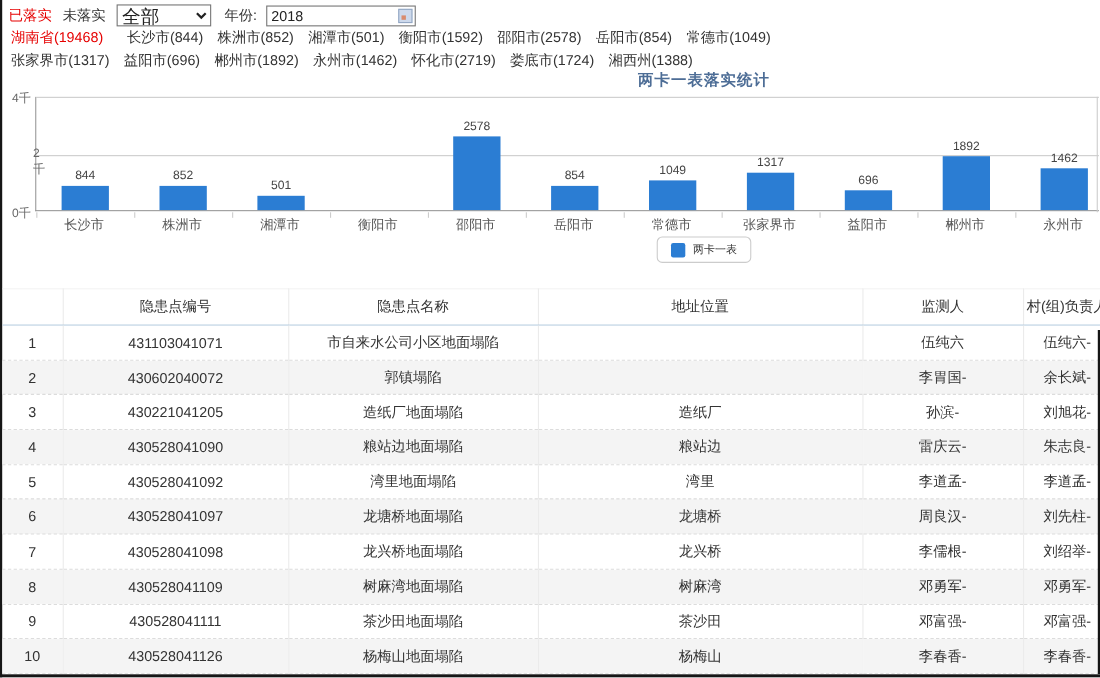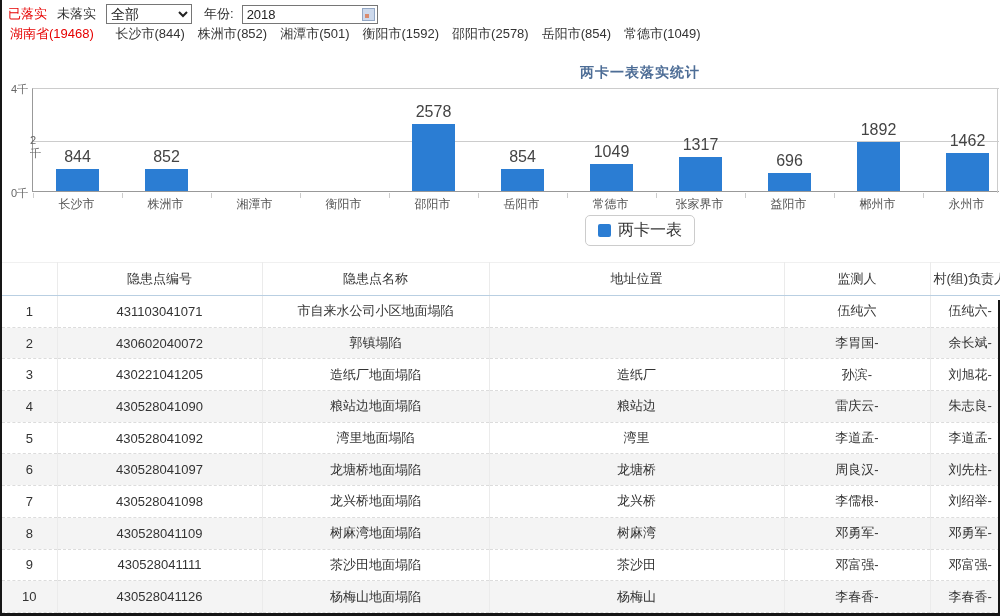--- a/index.html
+++ b/index.html
@@ -8,48 +8,48 @@
   .page {
     position:relative; width:1000px; height:616px; background:#fff;
     border-left:2px solid #161616; border-bottom:3px solid #161616;
     overflow:hidden;
   }
   
   .filter-bar { position:absolute; top:3px; left:6px; height:22px; display:flex; align-items:center; font-size:13px; }
   .tab { cursor:pointer; margin-right:10px; }
   .tab.active { color:#e60000; }
   .tab.inactive { color:#333; }
-  .region-select { width:86px; height:20px; font-size:14px; color:#222; margin-right:12px; border:1px solid #767676; background:#fff; }
+  .region-select { width:86px; height:20px; font-size:17px; color:#222; margin-right:12px; border:1px solid #767676; background:#fff; }
   .year-label { color:#333; margin-right:8px; }
   .year-box { position:relative; }
   .year-input { width:136px; height:19px; border:1px solid #767676; font-size:13px; color:#222; padding:0 18px 0 4px; }
   .cal-icon { position:absolute; right:3px; top:3px; width:13px; height:13px; background:#cdd9ec; border:1px solid #93a7c4; }
   .cal-icon::after { content:""; position:absolute; left:2px; top:5px; width:4px; height:4px; background:#d98b6e; }
   
   .links { position:absolute; top:24px; left:8px; width:985px; font-size:13px; line-height:19px; }
   .links-row { white-space:nowrap; margin-bottom:2px; }
   .province-link { color:#e60000; cursor:pointer; margin-right:18px; }
   .city-link { color:#333; cursor:pointer; margin-right:13px; }
   
   .chart-wrap { position:absolute; top:62px; left:0; width:997px; height:188px; overflow:hidden; }
   .chart-wrap::after { content:""; position:absolute; right:1px; top:26px; width:1px; height:105px; background:#ccc; }
   .chart-canvas { position:relative; width:1276px; height:188px; }
   .chart-title { position:absolute; top:2px; left:0; width:1276px; text-align:center; font-size:14px; color:#4d6d96; font-weight:600; letter-spacing:1px; }
   .plot { position:absolute; left:30px; top:26px; width:1246px; height:104px; border-top:1px solid #ccc; border-left:1px solid #999; border-bottom:1px solid #999; }
   .gridline { position:absolute; left:0; width:100%; height:1px; background:#ccc; }
   .bar-slot { position:absolute; bottom:0; top:0; width:89px; display:flex; flex-direction:column; justify-content:flex-end; align-items:center; }
-  .bar-value { font-size:16px; color:#444; margin-bottom:3px; }
+  .bar-value { font-size:11px; color:#444; margin-bottom:3px; }
   .bar { width:43px; background:#2b7dd3; }
   .x-tick { position:absolute; top:104px; width:1px; height:5px; background:#ccc; }
   .cat-label { position:absolute; top:134px; width:89px; text-align:center; font-size:12px; color:#555; }
   .y-label { position:absolute; left:0; width:26px; text-align:right; font-size:11px; color:#666; }
   .legend-row { position:absolute; top:153px; left:0; width:1276px; display:flex; justify-content:center; }
   .legend-box { display:flex; align-items:center; border:1px solid #ccc; border-radius:5px; padding:4px 12px; cursor:pointer; background:#fff; }
   .legend-swatch { width:13px; height:13px; border-radius:2px; background:#2b7dd3; margin-right:7px; }
-  .legend-label { font-size:16px; color:#333; }
+  .legend-label { font-size:10px; color:#333; }
   
   .table-wrap { position:absolute; top:262px; left:0; width:998px; height:351px; overflow:hidden; }
   table { width:1008px; border-collapse:collapse; table-layout:fixed; font-size:13px; color:#333; }
   th { font-weight:400; height:33px; border-bottom:1px solid #b9cfe2; border-right:1px solid #ebebeb; border-top:1px solid #f0f0f0; text-align:center; }
   td { height:31.7px; text-align:center; border-right:1px solid #ebebeb; border-bottom:1px dashed #dcdcdc; overflow:hidden; white-space:nowrap; }
   th:last-child, td:last-child { border-right:none; }
   tr.even td { background:#f4f4f4; }
   .right-edge { position:absolute; right:0; top:300px; bottom:0; width:2px; background:#151515; }
 </style>
 </head>
@@ -67,34 +67,39 @@
     <span class="year-box">
       <input class="year-input" type="text" value="2018" style="">
       <span class="cal-icon"></span>
     </span>
   </div>
 
   <div class="links">
     <div class="links-row" id="links-row-0">
       <span class="province-link">湖南省(19468)</span>
     <span class="city-link">长沙市(844)</span><span class="city-link">株洲市(852)</span><span class="city-link">湘潭市(501)</span><span class="city-link">衡阳市(1592)</span><span class="city-link">邵阳市(2578)</span><span class="city-link">岳阳市(854)</span><span class="city-link">常德市(1049)</span></div>
+    <div class="links-row" id="links-row-1"><span class="city-link">张家界市(1317)</span><span class="city-link">益阳市(696)</span><span class="city-link">郴州市(1892)</span><span class="city-link">永州市(1462)</span><span class="city-link">怀化市(2719)</span><span class="city-link">娄底市(1724)</span><span class="city-link">湘西州(1388)</span></div>
   </div>
 
   <div class="chart-wrap">
     <div class="chart-canvas" id="chart-canvas">
       <div class="chart-title">两卡一表落实统计</div>
       <div class="plot" id="plot">
           <div class="gridline" style="top: 52px;"></div>
           <div class="bar-slot" style="left: 0px;">
             <div class="bar-value">844</div>
             <div class="bar" style="height: 22px;"></div>
           </div>
           <div class="bar-slot" style="left: 89px;">
             <div class="bar-value">852</div>
             <div class="bar" style="height: 22px;"></div>
+          </div>
+          <div class="bar-slot" style="left: 178px;">
+            <div class="bar-value">501</div>
+            <div class="bar" style="height: 13px;"></div>
           </div>
           <div class="bar-slot" style="left: 356px;">
             <div class="bar-value">2578</div>
             <div class="bar" style="height: 67px;"></div>
           </div>
           <div class="bar-slot" style="left: 445px;">
             <div class="bar-value">854</div>
             <div class="bar" style="height: 22px;"></div>
           </div>
           <div class="bar-slot" style="left: 534px;">

